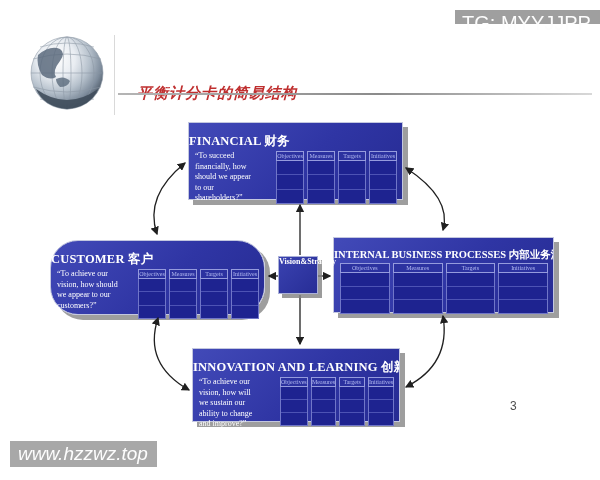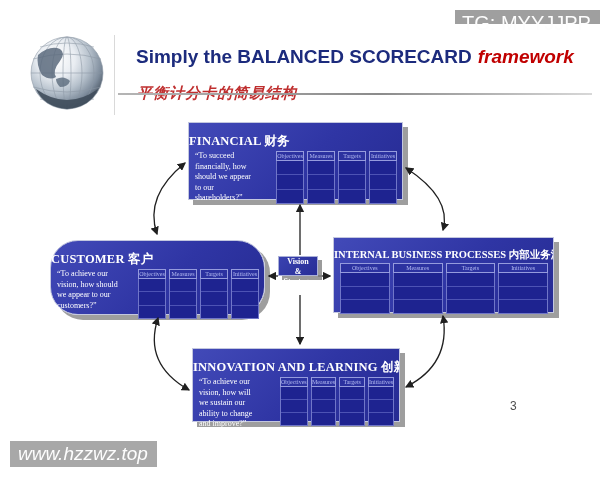--- a/index.html
+++ b/index.html
@@ -34,25 +34,25 @@
          border:1px solid #7076c8;border-top:none;}
   .tr{flex:1;border-bottom:1px solid #4d53b4;}
   .tr:last-child{border-bottom:none;}
 
   .box-financial{left:188px;top:122px;width:215px;height:78px;}
   .box-customer{left:50px;top:240px;width:215px;height:75px;border-radius:28px;}
   .box-internal{left:333px;top:237px;width:221px;height:76px;}
   .box-innovation{left:192px;top:348px;width:208px;height:74px;}
 
   
-  .vision{position:absolute;left:278px;top:256px;width:40px;height:20px;box-sizing:border-box;
+  .vision{position:absolute;left:278px;top:256px;width:40px;height:38px;box-sizing:border-box;
           background:linear-gradient(135deg,#3a42b0,#272d96);border:1px solid #aab0d8;
           box-shadow:4px 4px 0 rgba(130,130,130,.8);color:#fff;
           font-family:"Liberation Serif",serif;font-weight:bold;font-size:8px;line-height:1.25;
-          text-align:center;display:flex;flex-direction:column;justify-content:flex-start;z-index:3;}
+          text-align:center;display:flex;flex-direction:row;justify-content:flex-start;z-index:3;}
 
   
   .arrows{position:absolute;left:0;top:0;width:600px;height:480px;z-index:2;pointer-events:none;}
 
   
   .page-number{position:absolute;left:510px;top:399px;font-size:12px;color:#4d4d4d;}
   .wm{position:absolute;background:#9f9f9f;color:#fdfdfd;z-index:5;box-sizing:border-box;}
   .wm-tr{left:455px;top:10px;width:145px;height:14px;font-size:20px;line-height:27px;padding-left:7px;}
   .wm-bl{left:10px;top:441px;width:147px;height:26px;font-size:19px;line-height:26px;padding-left:8px;
          background:#a8a8a8;font-style:italic;}
@@ -85,23 +85,20 @@
         <path d="M10,14 Q37,6 64,14"></path>
         <path d="M10,66 Q37,74 64,66"></path>
       </g>
       <path d="M8,22 Q20,12 30,16 Q36,20 30,28 Q22,38 26,44 Q20,48 12,42 Q6,32 8,22 Z" fill="#5a6a7c" opacity="0.85"></path>
       <path d="M26,46 Q34,42 40,48 Q38,54 30,54 Q26,50 26,46 Z" fill="#5a6a7c" opacity="0.8"></path>
       <path d="M6,56 Q37,78 68,56 Q60,74 37,76 Q14,74 6,56 Z" fill="#3f4c5b" opacity="0.9"></path>
     </svg>
   </div>
   <div class="globe-divider"></div>
 
-  <div class="title">
-    <span>Simply the BALANCED SCORECARD</span><span class="accent">framework</span>
-  </div>
   <div class="subtitle">平衡计分卡的简易结构</div>
   <div class="title-rule"></div>
 
   <div class="pbox box-financial">
     <div class="pbox-title">
       <span>FINANCIAL</span>
       <span>财务</span>
     </div>
     <div class="pbox-body">
       <div class="pbox-quote">“To succeed financially, how should we appear to our shareholders?”</div>

